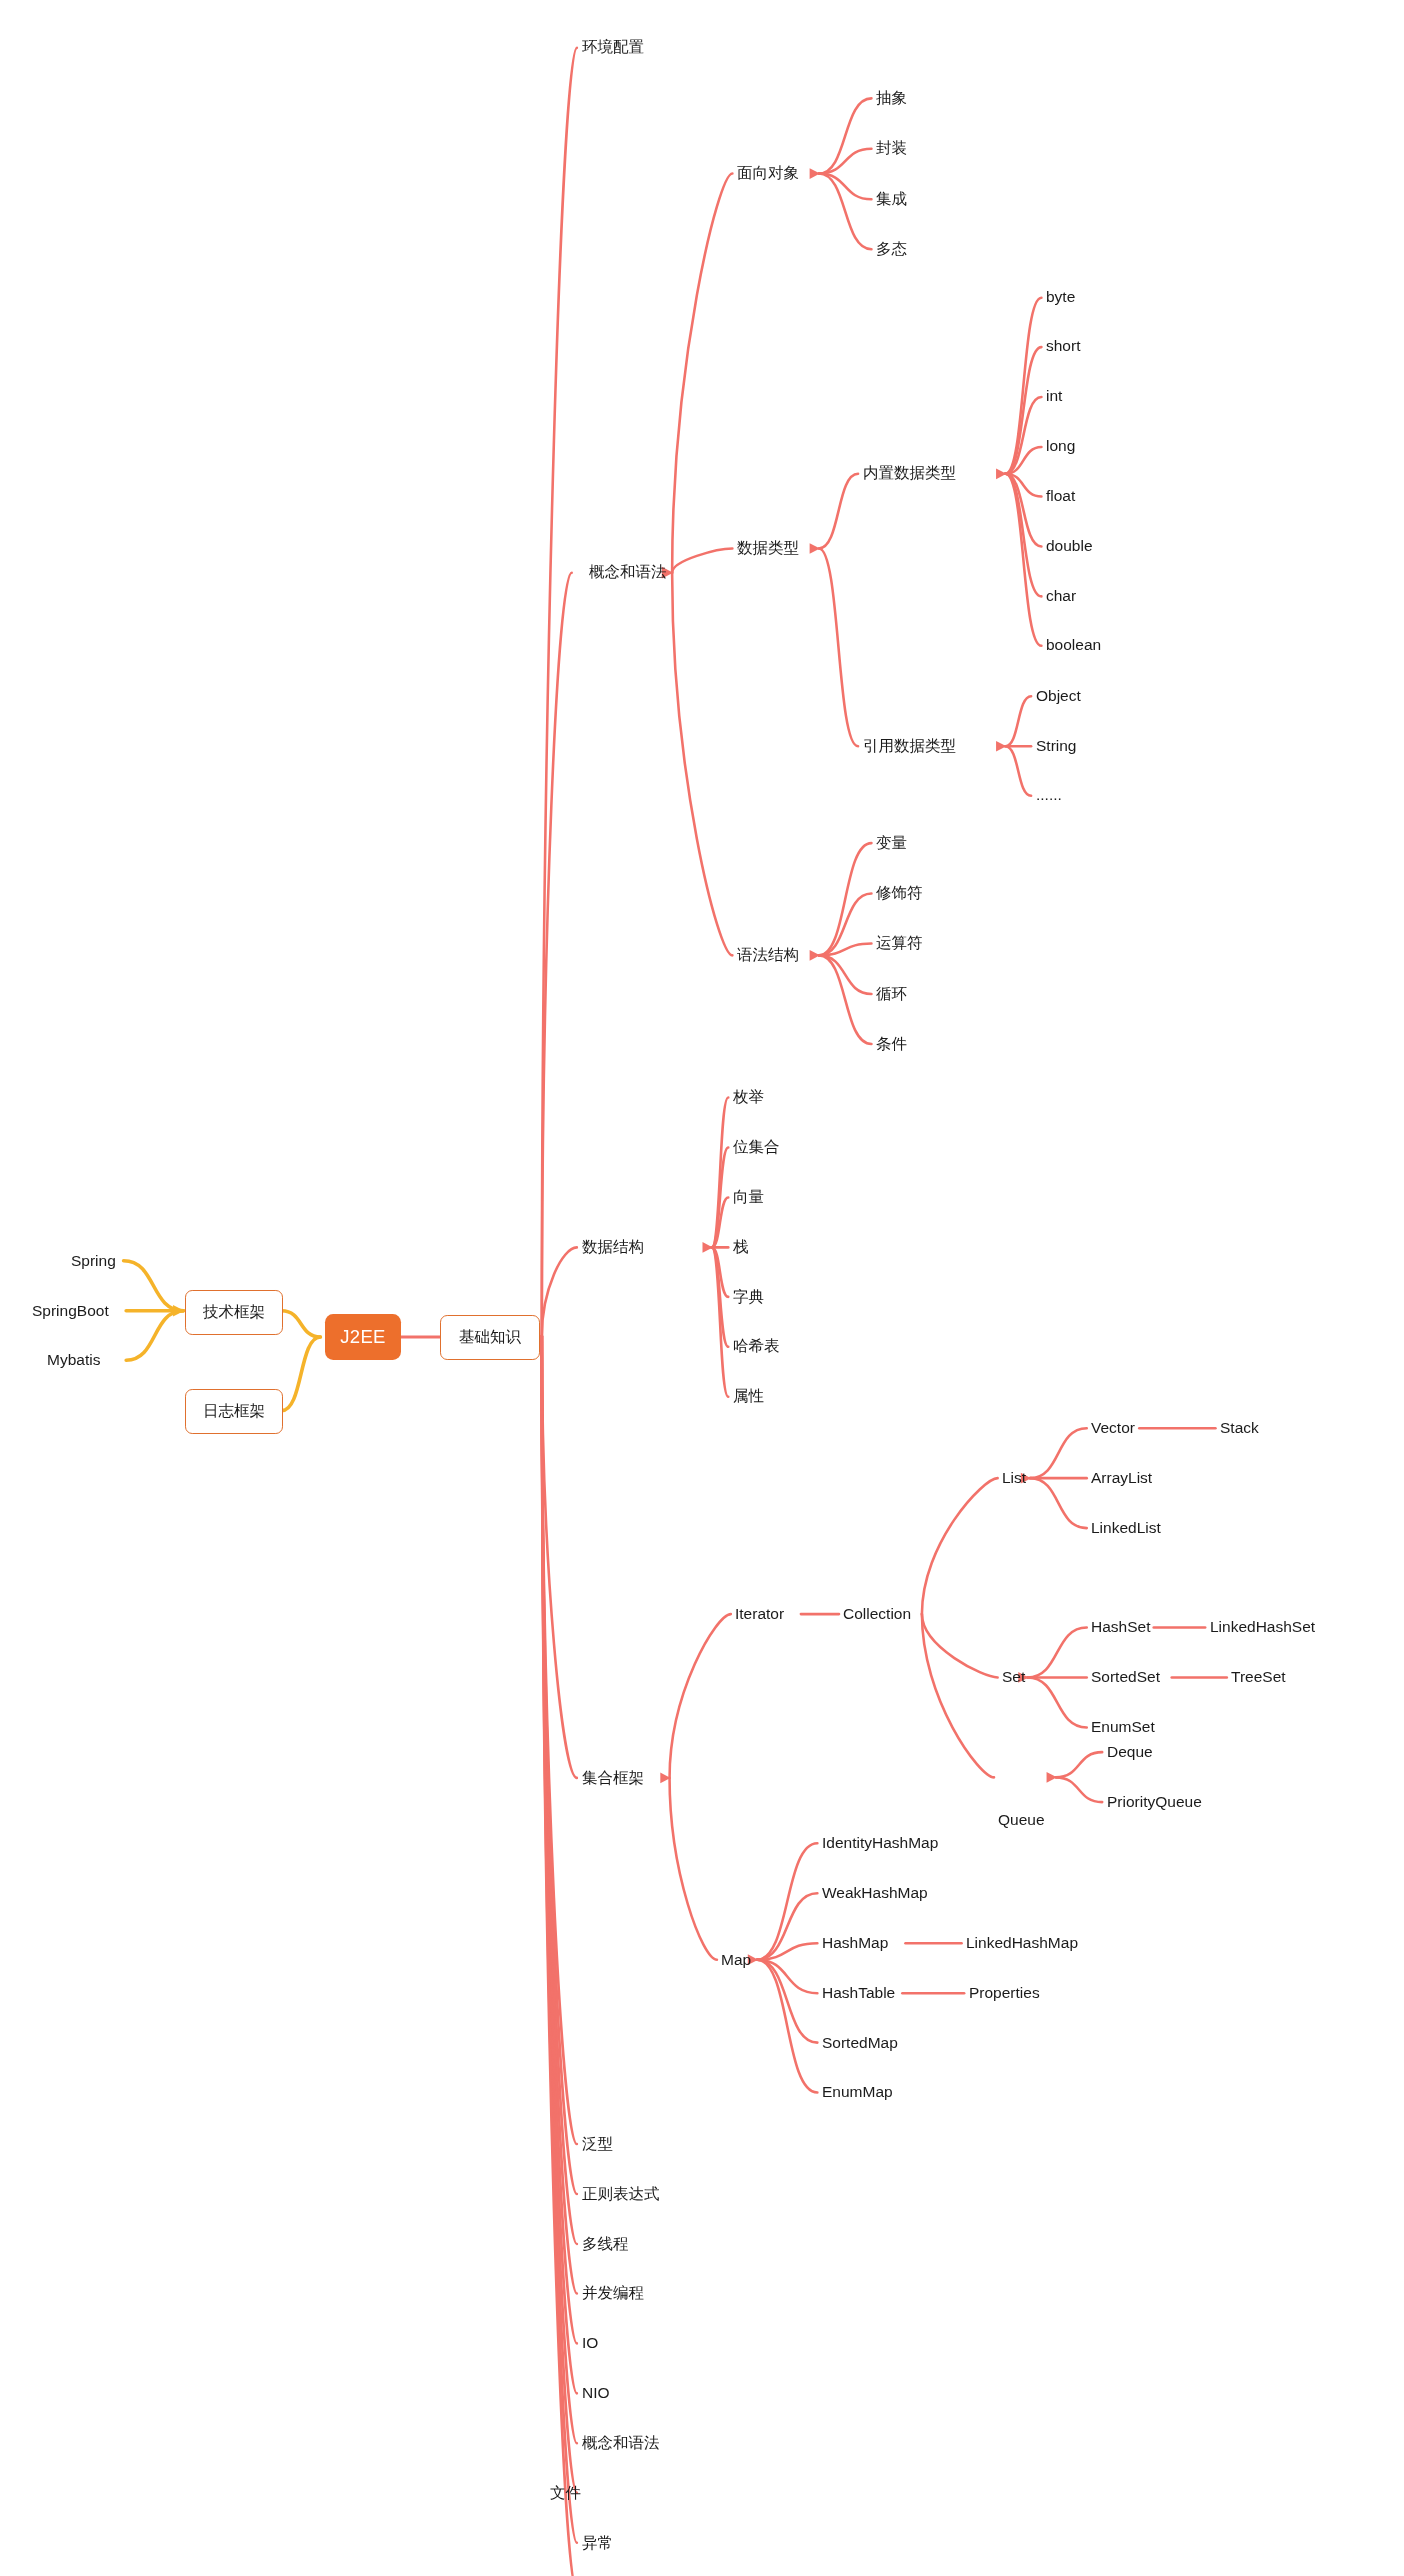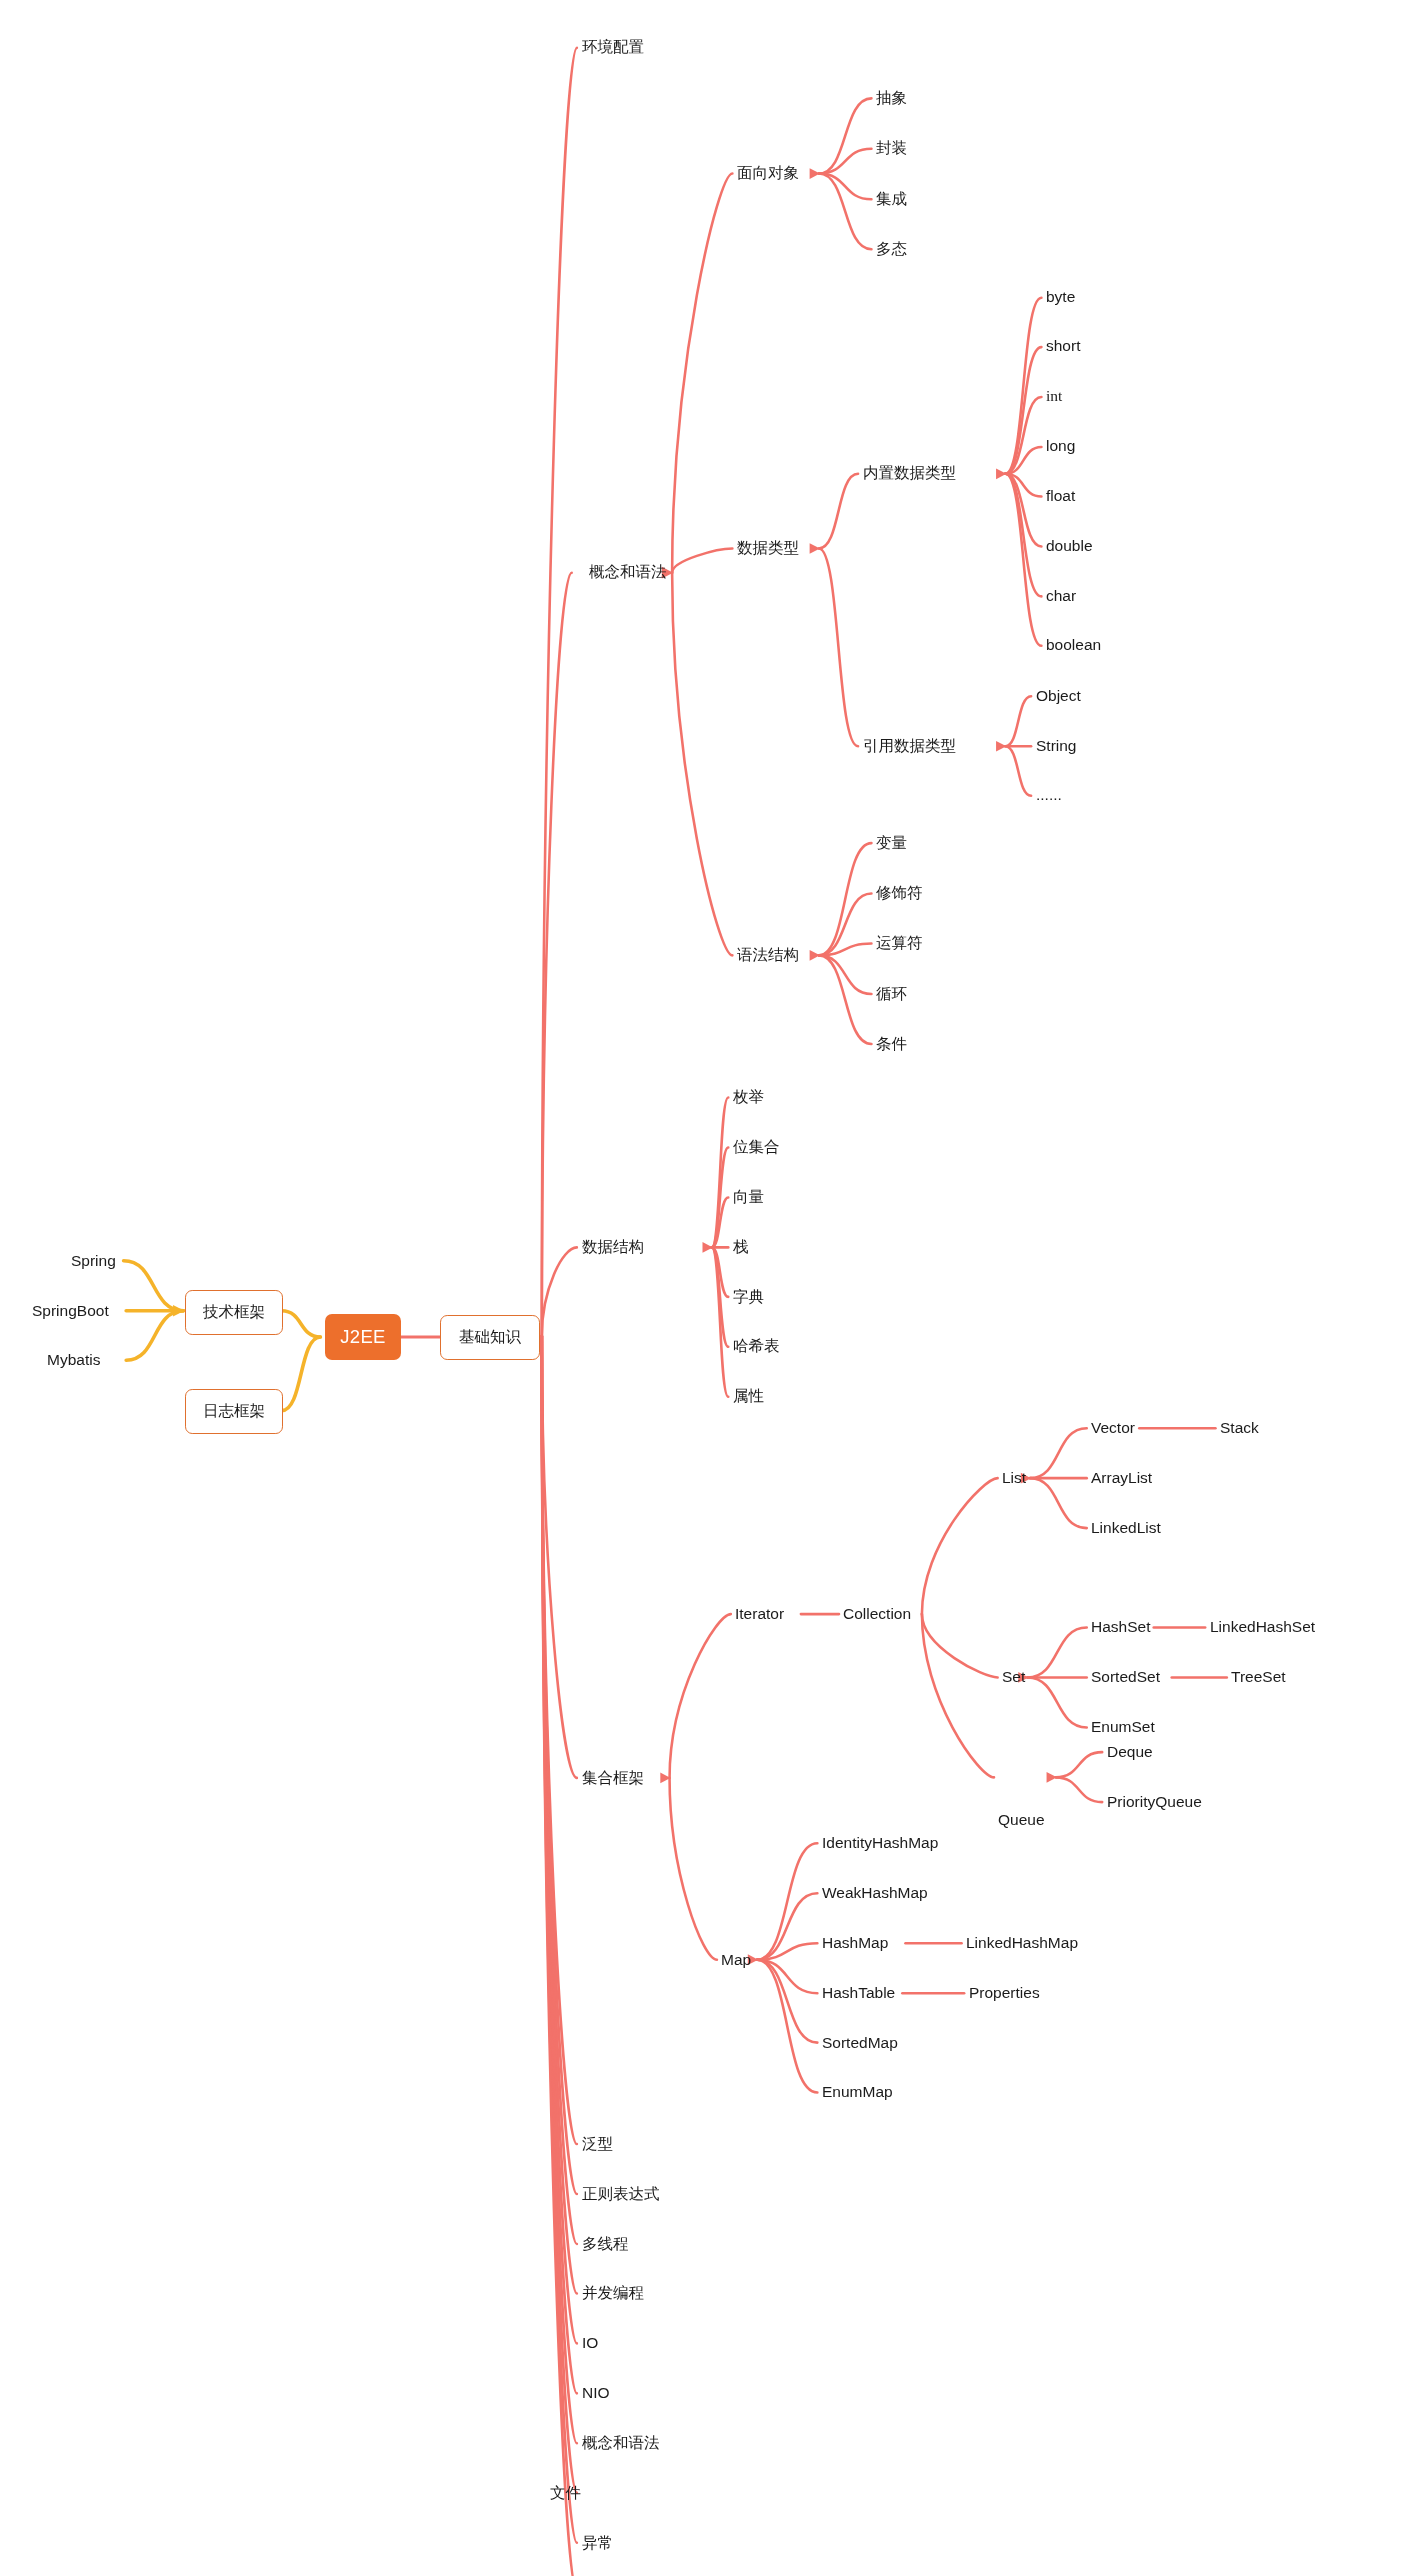--- a/index.html
+++ b/index.html
@@ -110,21 +110,21 @@
         <path d="M1592,1854 L1572,1864.4 L1572,1843.6 Z"></path>
         <path d="M1384,2421 L1364,2431.4 L1364,2410.6 Z"></path>
         <path d="M1302,3451 L1282,3461.4 L1282,3440.6 Z"></path>
         <path d="M2002,2869 L1982,2879.4 L1982,2858.6 Z"></path>
         <path d="M1997,3256 L1977,3266.4 L1977,3245.6 Z"></path>
         <path d="M2052,3450 L2032,3460.4 L2032,3439.6 Z"></path>
         <path d="M1472,3804 L1452,3814.4 L1452,3793.6 Z"></path>
       </g>
   </svg>
 
-  <div class="rootnode" style="left:325px;top:1314px;width:76px;height:46px;border-radius:7px;">
+  <div class="rootnode" style="left:325px;top:1314px;width:76px;height:46px;">
     <span>J2EE</span>
   </div>
 
   <div class="boxnode" style="left:185px;top:1290px;width:96px;height:43px;">
     <span>技术框架</span>
   </div>
   <div class="boxnode" style="left:185px;top:1389px;width:96px;height:43px;">
     <span>日志框架</span>
   </div>
 
@@ -158,21 +158,21 @@
   <div class="node cn" style="left:876px;top:90px;">抽象</div>
   <div class="node cn" style="left:876px;top:140px;">封装</div>
   <div class="node cn" style="left:876px;top:191px;">集成</div>
   <div class="node cn" style="left:876px;top:241px;">多态</div>
 
   <div class="node cn" style="left:863px;top:465px;">内置数据类型</div>
   <div class="node cn" style="left:863px;top:738px;">引用数据类型</div>
 
   <div class="node" style="left:1046px;top:289px;">byte</div>
   <div class="node" style="left:1046px;top:338px;">short</div>
-  <div class="node" style="left:1046px;top:388px;font-family:Liberation Serif, serif;">int</div>
+  <div class="node" style="left:1046px;top:388px;">int</div>
   <div class="node" style="left:1046px;top:438px;">long</div>
   <div class="node" style="left:1046px;top:488px;">float</div>
   <div class="node" style="left:1046px;top:538px;">double</div>
   <div class="node" style="left:1046px;top:588px;">char</div>
   <div class="node" style="left:1046px;top:637px;">boolean</div>
 
   <div class="node" style="left:1036px;top:688px;">Object</div>
   <div class="node" style="left:1036px;top:738px;">String</div>
   <div class="node" style="left:1036px;top:787px;">......</div>
 

